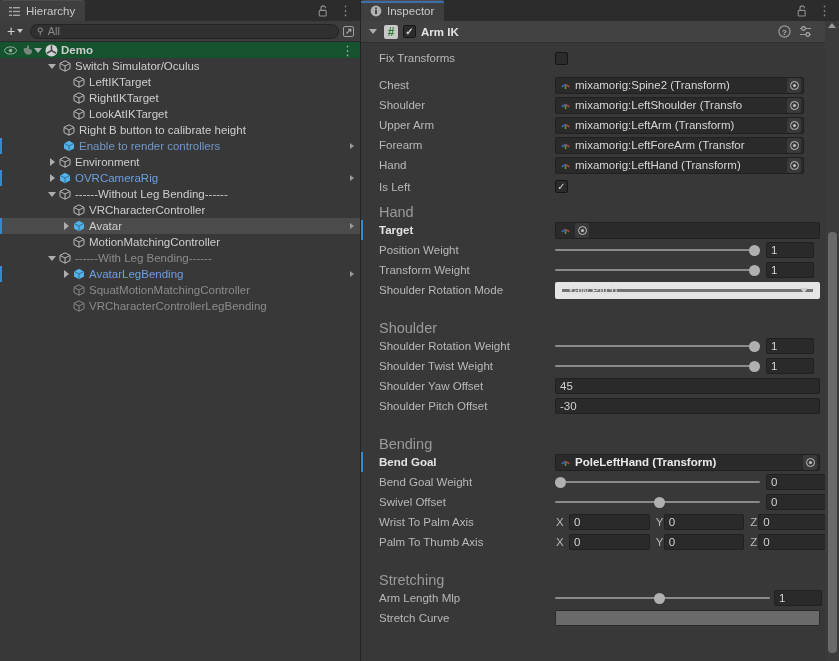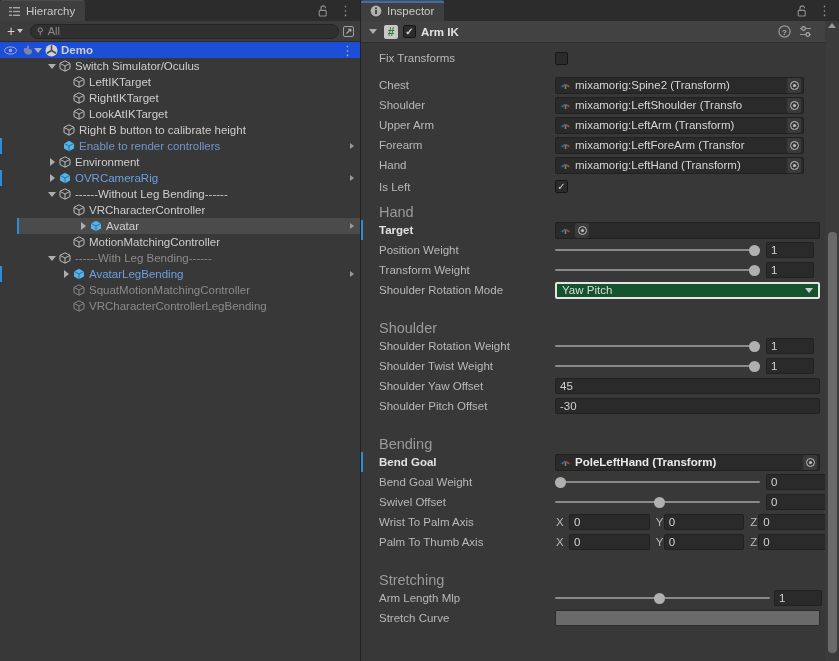--- a/index.html
+++ b/index.html
@@ -49,22 +49,22 @@
     flex: 1; height: 15px; background: #303030; border-radius: 8px;
     display: flex; align-items: center; gap: 4px; padding: 0 6px;
     border: 1px solid #242424; color: #8a8a8a; font-size: 11px;
   }
   .search-box .sicon { font-size: 9px; color:#9a9a9a; transform: scaleX(-1); }
   .h-rows { flex: 1; overflow: hidden; position: relative; background:#383838; }
   .hrow {
     height: 16px; display: flex; align-items: center; position: relative;
     font-size: 11.5px; color: #cdcdcd; white-space: nowrap;
   }
-  .hrow.root { background: #1d4ed8; }
-  .hrow.selected { background: #4b4b4b; margin-left: 17px; }
+  .hrow.root { background: #14532d; }
+  .hrow.selected { background: #4b4b4b; }
   .hrow .indent { display:inline-block; }
   .tri {
     width: 12px; height: 16px; display:inline-flex; align-items:center; justify-content:center; flex:0 0 12px;
   }
   .tri i { display:block; width:0;height:0; }
   .tri.closed i { border-top:4px solid transparent;border-bottom:4px solid transparent;border-left:5px solid #adadad; }
   .tri.open i { border-left:4px solid transparent;border-right:4px solid transparent;border-top:5px solid #adadad; }
   .tri.dim.closed i { border-left-color:#6d6d6d; }
   .go-icon { width: 14px; height: 14px; flex:0 0 14px; margin-right: 3px; display:inline-flex;align-items:center;justify-content:center;}
   .hname { overflow: hidden; text-overflow: clip; }
@@ -127,21 +127,21 @@
     height: 16px; background: #2a2a2a; border: 1px solid #212121; border-radius: 2px;
     display: flex; align-items: center; padding: 0 4px; color: #d2d2d2; font-size: 11.5px;
   }
   
   .slider { position: relative; height: 16px; display: flex; align-items: center; }
   .slider .track { position: absolute; left: 0; right: 0; height: 2px; background: #8a8a8a; border-radius:1px; }
   .slider .knob { position: absolute; width: 11px; height: 11px; background: #b0b0b0; border-radius: 50%; }
 
   
   .dropdown {
-    height: 17px; background: #14532d; border: 2px solid #e5e5e5; border-radius: 2px;
+    height: 17px; background: #737373; border: 7px solid #e5e5e5; border-radius: 2px;
     display: flex; align-items: center; padding: 0 5px; color: #dcdcdc; font-size: 11.5px;
   }
   .dropdown .dd-caret { margin-left: auto; width:0;height:0;border-left:4px solid transparent;border-right:4px solid transparent;border-top:5px solid #cfcfcf; }
   
   .curvefield { height: 16px; background: #6a6a6a; border: 1px solid #2a2a2a; border-radius:1px; }
 
   .vec3 { display: flex; align-items: center; gap: 0; flex: 1; }
   .vec3 .axis { width: 14px; flex:0 0 14px; color: #b8b8b8; font-size: 11.5px; padding-left:1px;}
   .vec3 .numfield { flex: 1; }
 

